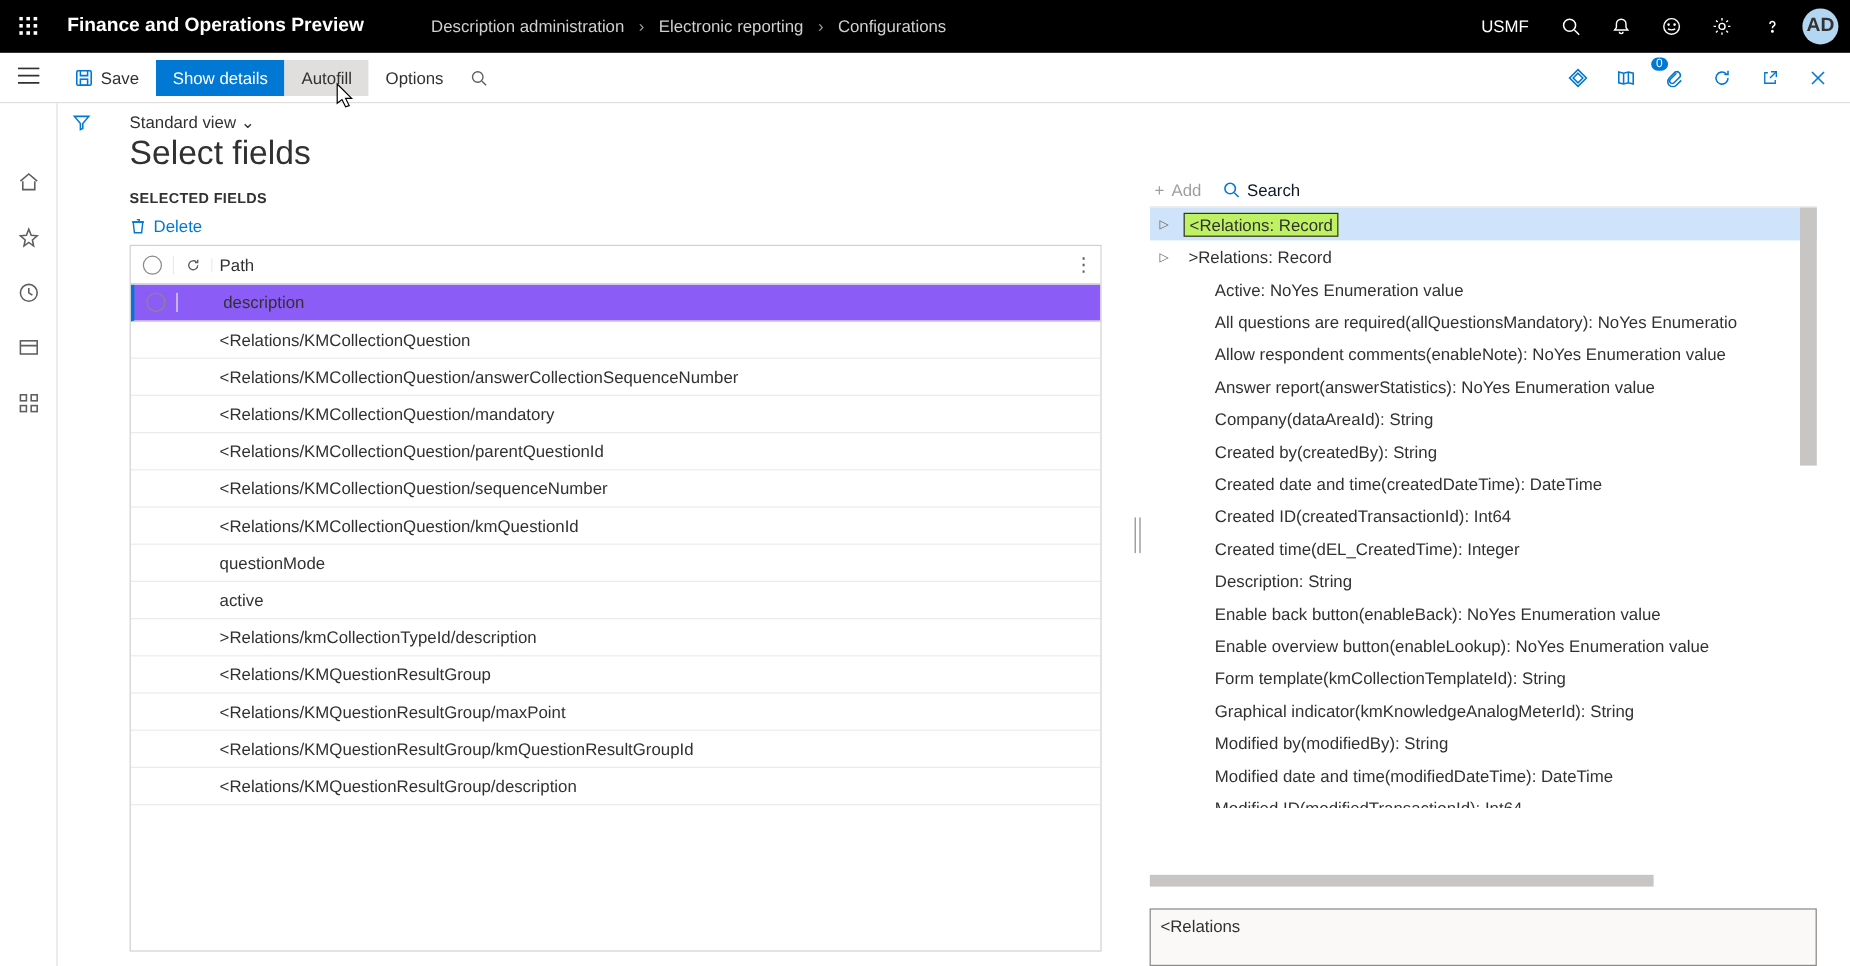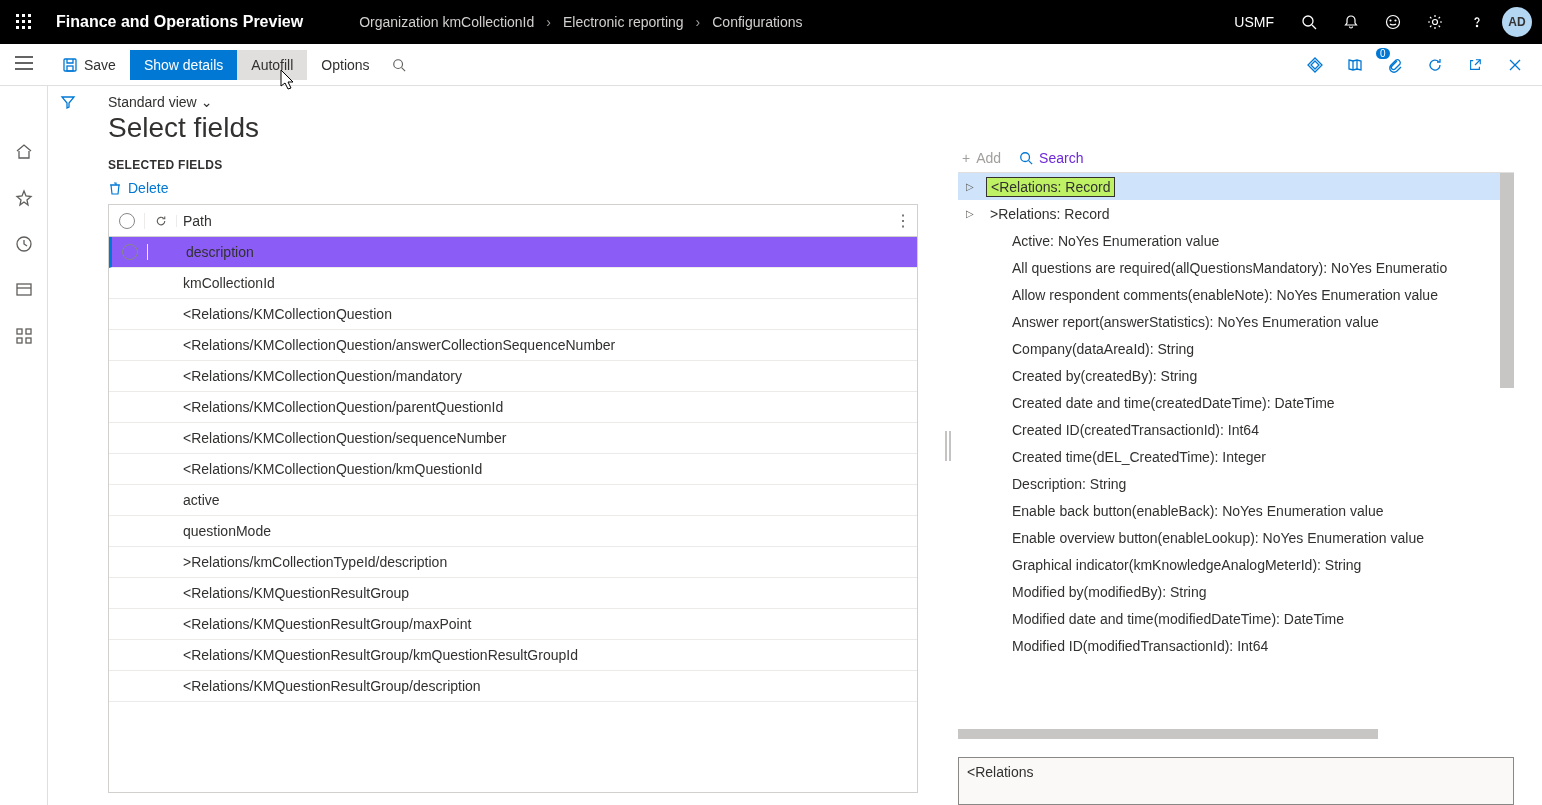--- a/index.html
+++ b/index.html
@@ -9,21 +9,21 @@
   .topbar { height:44px; background:#000; color:#fff; display:flex; align-items:center; }
   .waffle { width:48px; height:44px; display:flex; align-items:center; justify-content:center; cursor:pointer; }
   .waffle svg { fill:#fff; }
   .app-title { font-size:16px; font-weight:600; padding:0 16px 0 8px; white-space:nowrap; }
   .breadcrumb { display:flex; align-items:center; gap:12px; font-size:14px; color:#d2d0ce; margin-left:40px; }
   .breadcrumb .crumb { white-space:nowrap; }
   .breadcrumb .chev { color:#a19f9d; }
   .top-right { margin-left:auto; display:flex; align-items:center; gap:0; }
   .top-right .entity { font-size:14px; padding:0 14px; }
   .top-icon { width:42px; height:44px; display:flex; align-items:center; justify-content:center; cursor:pointer; }
-  .avatar { width:30px; height:30px; border-radius:50%; background:#b3d6f2; color:#333; font-size:12px; display:flex; align-items:center; justify-content:center; margin:0 10px 0 4px; font-weight:600; }
+  .avatar { width:30px; height:30px; border-radius:50%; background:#b3d6f2; color:#333; font-size:16px; display:flex; align-items:center; justify-content:center; margin:0 10px 0 4px; font-weight:600; }
   
   
   .actionbar { height:42px; border-bottom:1px solid #e1dfdd; display:flex; align-items:center; padding-left:48px; gap:0; }
   .ab-btn { height:30px; display:flex; align-items:center; padding:0 14px; font-size:14px; cursor:pointer; gap:6px; }
   .ab-btn.primary { background:#0078d4; color:#fff; }
   .ab-btn.hover { background:#e1dfdd; }
   .ab-right { margin-left:auto; display:flex; align-items:center; gap:10px; padding-right:12px; }
   .ab-right .ab-icon { width:30px; height:30px; display:flex; align-items:center; justify-content:center; cursor:pointer; color:#0078d4; position:relative; }
   .ab-badge { position:absolute; top:-2px; left:-4px; background:#0078d4; color:#fff; border-radius:8px; font-size:10px; padding:0 4px; }
   
@@ -57,21 +57,21 @@
   .grid-row .cellpath { flex:1; padding-left:6px; }
   
   
   .splitter { width:20px; display:flex; align-items:center; justify-content:center; color:#8a8886; }
   
   
   .rightpane { width:570px; display:flex; flex-direction:column; padding-top:60px; padding-right:14px; }
   .rp-toolbar { display:flex; gap:18px; padding:4px 0 6px 4px; font-size:14px; }
   .rp-btn { display:flex; align-items:center; gap:6px; cursor:pointer; }
   .rp-btn.add { color:#a19f9d; }
-  .rp-btn.search { color:#6d28d9;justify-content:flex-end; }
+  .rp-btn.search { color:#0f172a;justify-content:flex-end; }
   .tree-wrap { border-top:1px solid #e1dfdd; flex:1; overflow:hidden; position:relative; }
   .tree { height:500px; overflow-y:auto; overflow-x:auto; }
   .tree-scroll-thumb { position:absolute; right:0; top:0; width:14px; height:215px; background:#c8c6c4; }
   .tree-scroll-thumb-h { position:absolute; bottom:0; left:0; width:420px; height:10px; background:#c8c6c4; }
   .tnode { display:flex; align-items:center; height:27px; font-size:14px; padding-left:8px; white-space:nowrap; }
   .tnode.sel { background:#cfe4fa; }
   .tnode .caret { width:20px; color:#605e5c; font-size:10px; }
   .tnode .nlabel { padding:1px 4px; }
   .tnode.sel .nlabel { border:1px solid #323130; background:#bef264; }
   .tnode.indent1 { padding-left:30px; }
@@ -95,21 +95,21 @@
           <rect width="3" height="3" x="6" y="6"></rect>
           <rect width="3" height="3" x="12" y="6"></rect>
           <rect width="3" height="3" x="0" y="12"></rect>
           <rect width="3" height="3" x="6" y="12"></rect>
           <rect width="3" height="3" x="12" y="12"></rect>
         </g>
       </svg>
   </div>
   <div class="app-title">Finance and Operations Preview</div>
   <div class="breadcrumb">
-    <span class="crumb">Organization kmCollectionId</span>
+    <span class="crumb">Description administration</span>
     <span class="chev">›</span>
     <span class="crumb">Electronic reporting</span>
     <span class="chev">›</span>
     <span class="crumb">Configurations</span>
   </div>
   <div class="top-right">
     <span class="entity">USMF</span>
     <div class="top-icon">
       <svg width="16" height="16" viewBox="0 0 16 16" fill="none" stroke="#fff" stroke-width="1.3">
           <circle cx="7" cy="7" r="5"></circle>
@@ -299,25 +299,20 @@
             <div class="grid-row selected">
               <div class="col-sel">
                 <div class="circ"></div>
               </div>
               <div class="col-ref"></div>
               <div class="cellpath">description</div>
             </div>
             <div class="grid-row">
               <div class="col-sel"></div>
               <div class="col-ref"></div>
-              <div class="cellpath">kmCollectionId</div>
-            </div>
-            <div class="grid-row">
-              <div class="col-sel"></div>
-              <div class="col-ref"></div>
               <div class="cellpath">&lt;Relations/KMCollectionQuestion</div>
             </div>
             <div class="grid-row">
               <div class="col-sel"></div>
               <div class="col-ref"></div>
               <div class="cellpath">&lt;Relations/KMCollectionQuestion/answerCollectionSequenceNumber</div>
             </div>
             <div class="grid-row">
               <div class="col-sel"></div>
               <div class="col-ref"></div>
@@ -334,26 +329,26 @@
               <div class="cellpath">&lt;Relations/KMCollectionQuestion/sequenceNumber</div>
             </div>
             <div class="grid-row">
               <div class="col-sel"></div>
               <div class="col-ref"></div>
               <div class="cellpath">&lt;Relations/KMCollectionQuestion/kmQuestionId</div>
             </div>
             <div class="grid-row">
               <div class="col-sel"></div>
               <div class="col-ref"></div>
+              <div class="cellpath">questionMode</div>
+            </div>
+            <div class="grid-row">
+              <div class="col-sel"></div>
+              <div class="col-ref"></div>
               <div class="cellpath">active</div>
-            </div>
-            <div class="grid-row">
-              <div class="col-sel"></div>
-              <div class="col-ref"></div>
-              <div class="cellpath">questionMode</div>
             </div>
             <div class="grid-row">
               <div class="col-sel"></div>
               <div class="col-ref"></div>
               <div class="cellpath">&gt;Relations/kmCollectionTypeId/description</div>
             </div>
             <div class="grid-row">
               <div class="col-sel"></div>
               <div class="col-ref"></div>
               <div class="cellpath">&lt;Relations/KMQuestionResultGroup</div>
@@ -451,20 +446,24 @@
             <div class="tnode indent1">
               <span class="caret"></span>
               <span class="nlabel">Enable back button(enableBack): NoYes Enumeration value</span>
             </div>
             <div class="tnode indent1">
               <span class="caret"></span>
               <span class="nlabel">Enable overview button(enableLookup): NoYes Enumeration value</span>
             </div>
             <div class="tnode indent1">
               <span class="caret"></span>
+              <span class="nlabel">Form template(kmCollectionTemplateId): String</span>
+            </div>
+            <div class="tnode indent1">
+              <span class="caret"></span>
               <span class="nlabel">Graphical indicator(kmKnowledgeAnalogMeterId): String</span>
             </div>
             <div class="tnode indent1">
               <span class="caret"></span>
               <span class="nlabel">Modified by(modifiedBy): String</span>
             </div>
             <div class="tnode indent1">
               <span class="caret"></span>
               <span class="nlabel">Modified date and time(modifiedDateTime): DateTime</span>
             </div>

